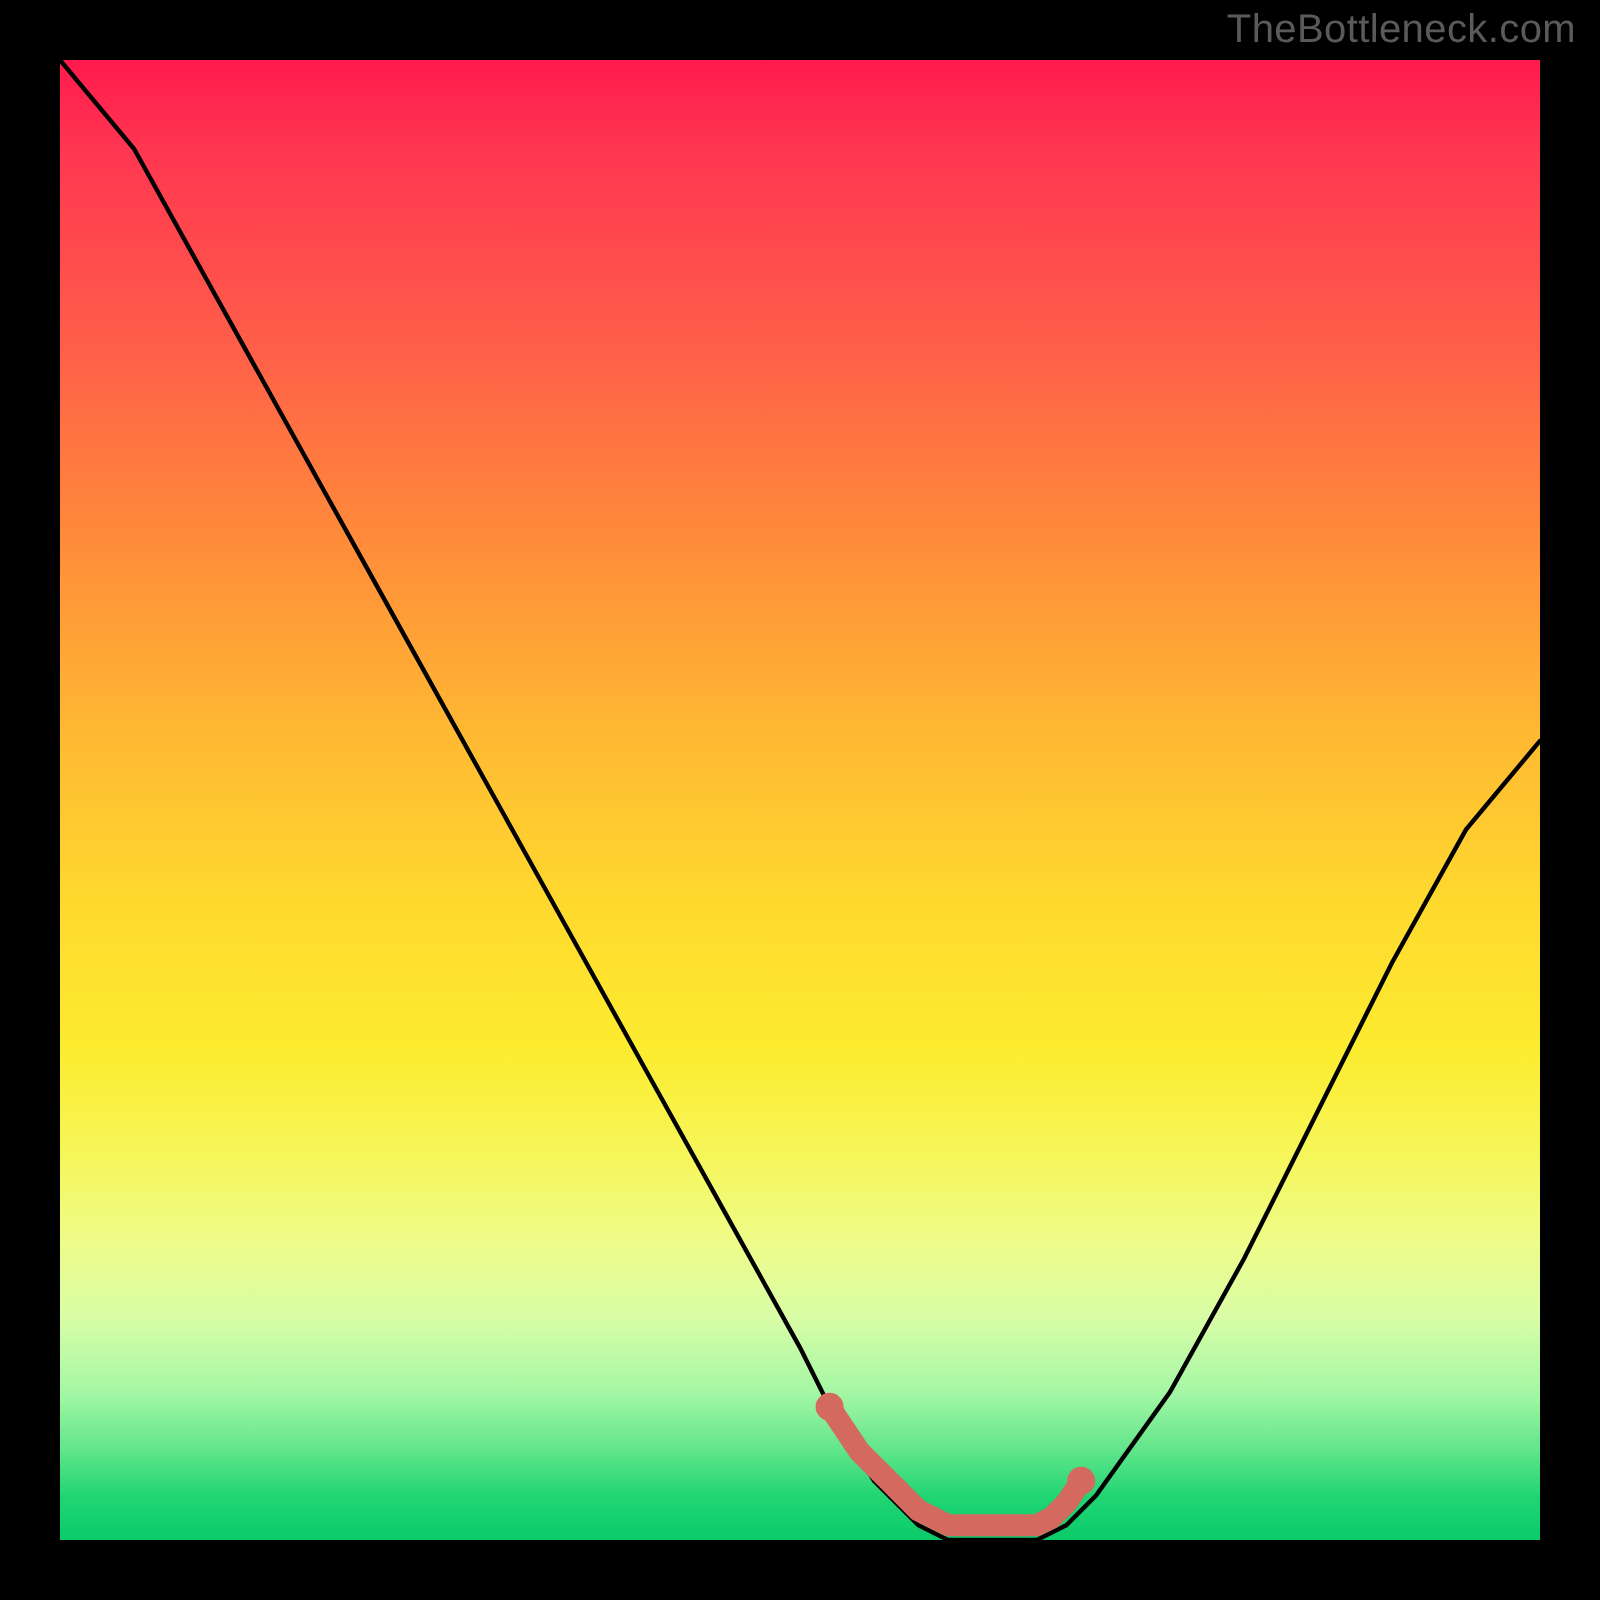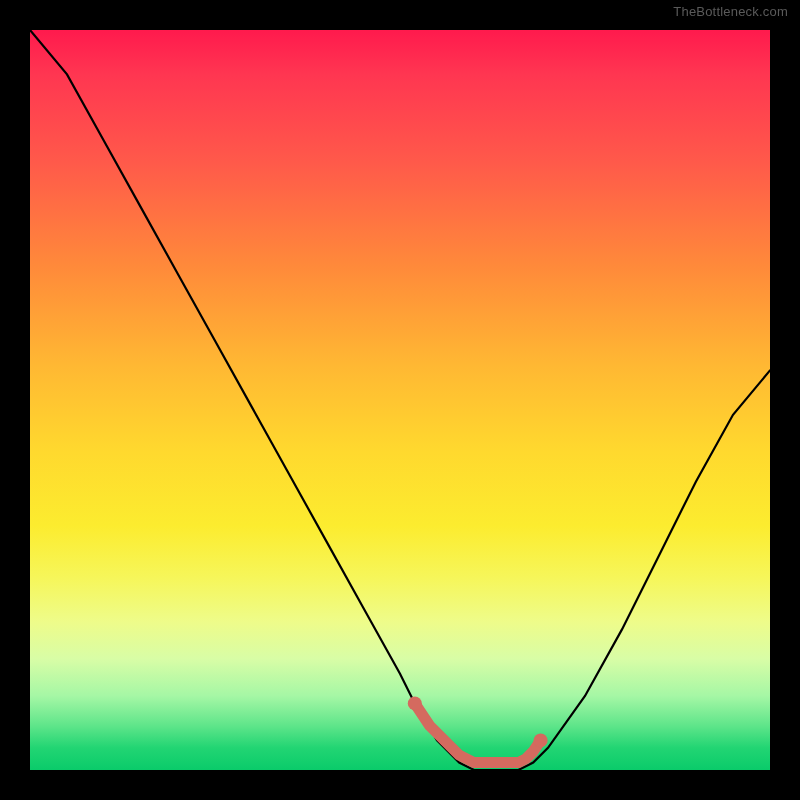--- a/index.html
+++ b/index.html
@@ -41,21 +41,21 @@
       #5fe58a 94%,
       #22d573 97%,
       #0acb6a 100%
     );
   }
   .watermark {
     position: absolute;
     top: 4px;
     right: 12px;
     color: #5a5a5a;
-    font-size: 13px;
+    font-size: 20px;
     font-weight: 500;
     letter-spacing: 0.2px;
     user-select: none;
     margin-left: 28px;
   }
   svg.overlay {
     position: absolute;
     left: 0;
     top: 0;
     width: 740px;

